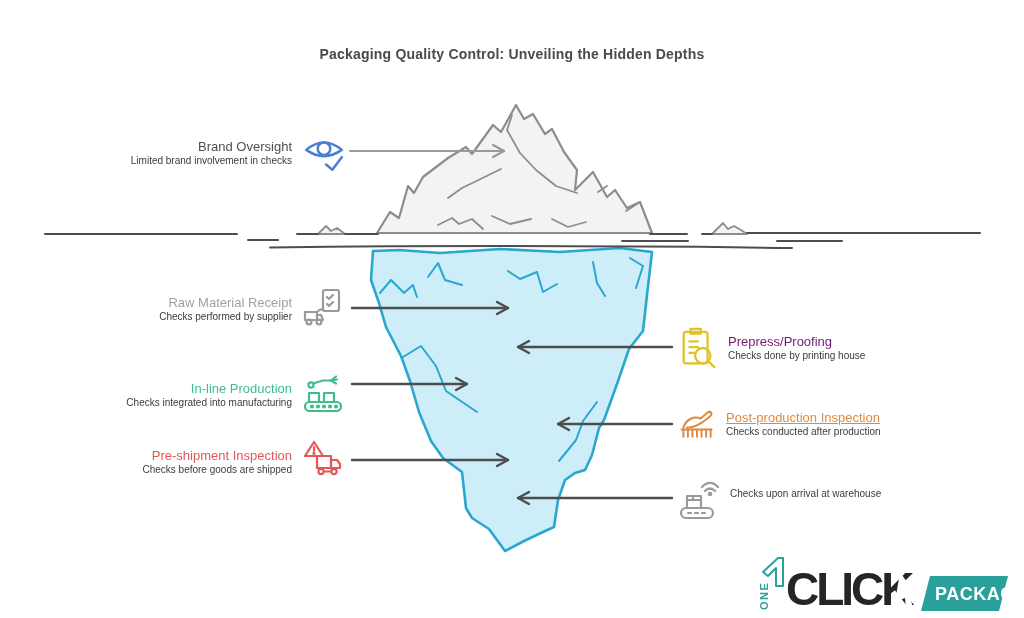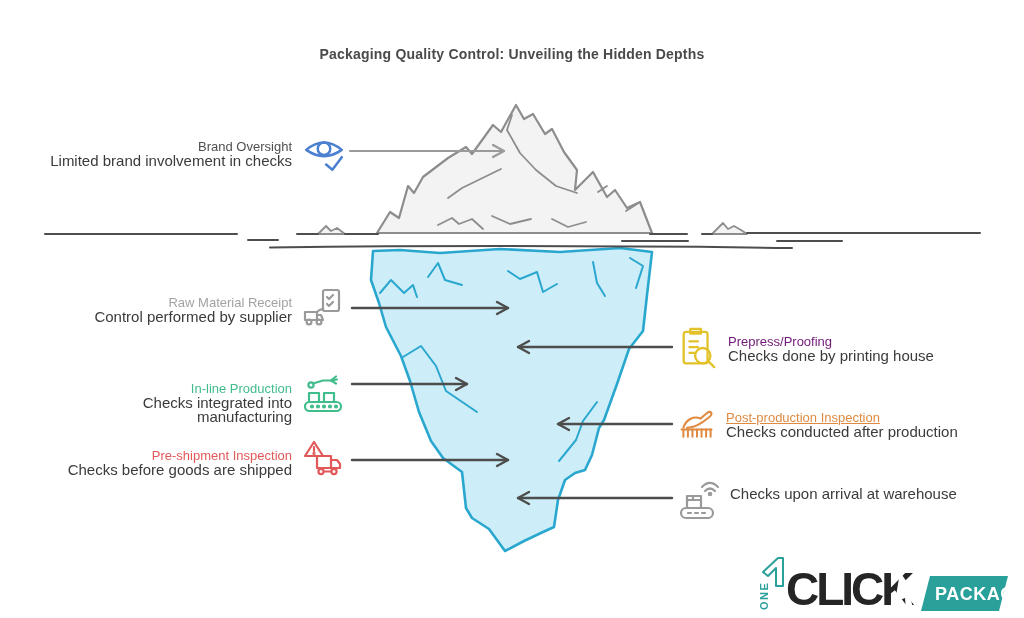--- a/index.html
+++ b/index.html
@@ -4,21 +4,21 @@
 <style>
   html,body{margin:0;padding:0;background:#ffffff;}
   .stage{position:relative;width:1024px;height:618px;background:#ffffff;
          font-family:"Liberation Sans",sans-serif;overflow:hidden;}
   .page-title{position:absolute;top:46px;left:0;width:100%;text-align:center;
               font-size:14px;font-weight:bold;color:#4a4a4a;letter-spacing:.2px;}
   .scene{position:absolute;left:0;top:0;}
   .callout{position:absolute;display:flex;align-items:flex-start;gap:9px;}
   .callout .txt{display:flex;flex-direction:column;}
   .c-title{font-size:13px;line-height:15px;}
-  .c-desc{font-size:15px;line-height:14px;color:#3b3b3b;}
+  .c-desc{font-size:10px;line-height:14px;color:#3b3b3b;}
   .callout.l .txt{width:242px;text-align:right;}
   .callout.r .txt{width:245px;text-align:left;}
   .icon{flex:0 0 auto;}
   .icon svg{display:block;}
   #co-brand{left:50px;top:130px;}   #co-brand .txt{padding-top:9px;}
   #co-raw{left:50px;top:287px;}     #co-raw .txt{padding-top:8px;}
   #co-inline{left:50px;top:372px;}  #co-inline .txt{padding-top:9px;}
   #co-preship{left:50px;top:439px;} #co-preship .txt{padding-top:9px;}
   #co-prepress{left:677px;top:327px;}  #co-prepress .txt{padding-top:7px;}
   #co-post{left:677px;top:404px;}      #co-post .txt{padding-top:6px;}
@@ -123,21 +123,21 @@
         <path d="M5,19 Q22,5 39,19 Q22,31 5,19 Z"></path>
         <circle cx="22" cy="18" r="6"></circle>
         <path d="M24,33 L30,38 L39,26"></path>
       </svg>
     </div>
   </div>
 
   <div class="callout l" id="co-raw">
     <div class="txt">
       <div class="c-title" style="color: rgb(162, 162, 162);">Raw Material Receipt</div>
-      <div class="c-desc">Control performed by supplier</div>
+      <div class="c-desc">Checks performed by supplier</div>
     </div>
     <div class="icon" style="color: rgb(154, 154, 154);">
       <svg width="44" height="44" viewBox="0 0 44 44" fill="none" stroke="currentColor" stroke-width="2.2" stroke-linecap="round" stroke-linejoin="round">
         <rect x="22" y="3" width="16" height="21" rx="2"></rect>
         <path d="M26,10 l2,2 4,-4"></path>
         <path d="M26,17 l2,2 4,-4"></path>
         <path d="M4,25 h12 v8 h-12 z"></path>
         <path d="M16,28 h4 l2,5 h-6"></path>
         <circle cx="8" cy="35" r="2.4"></circle>
         <circle cx="18" cy="35" r="2.4"></circle>

